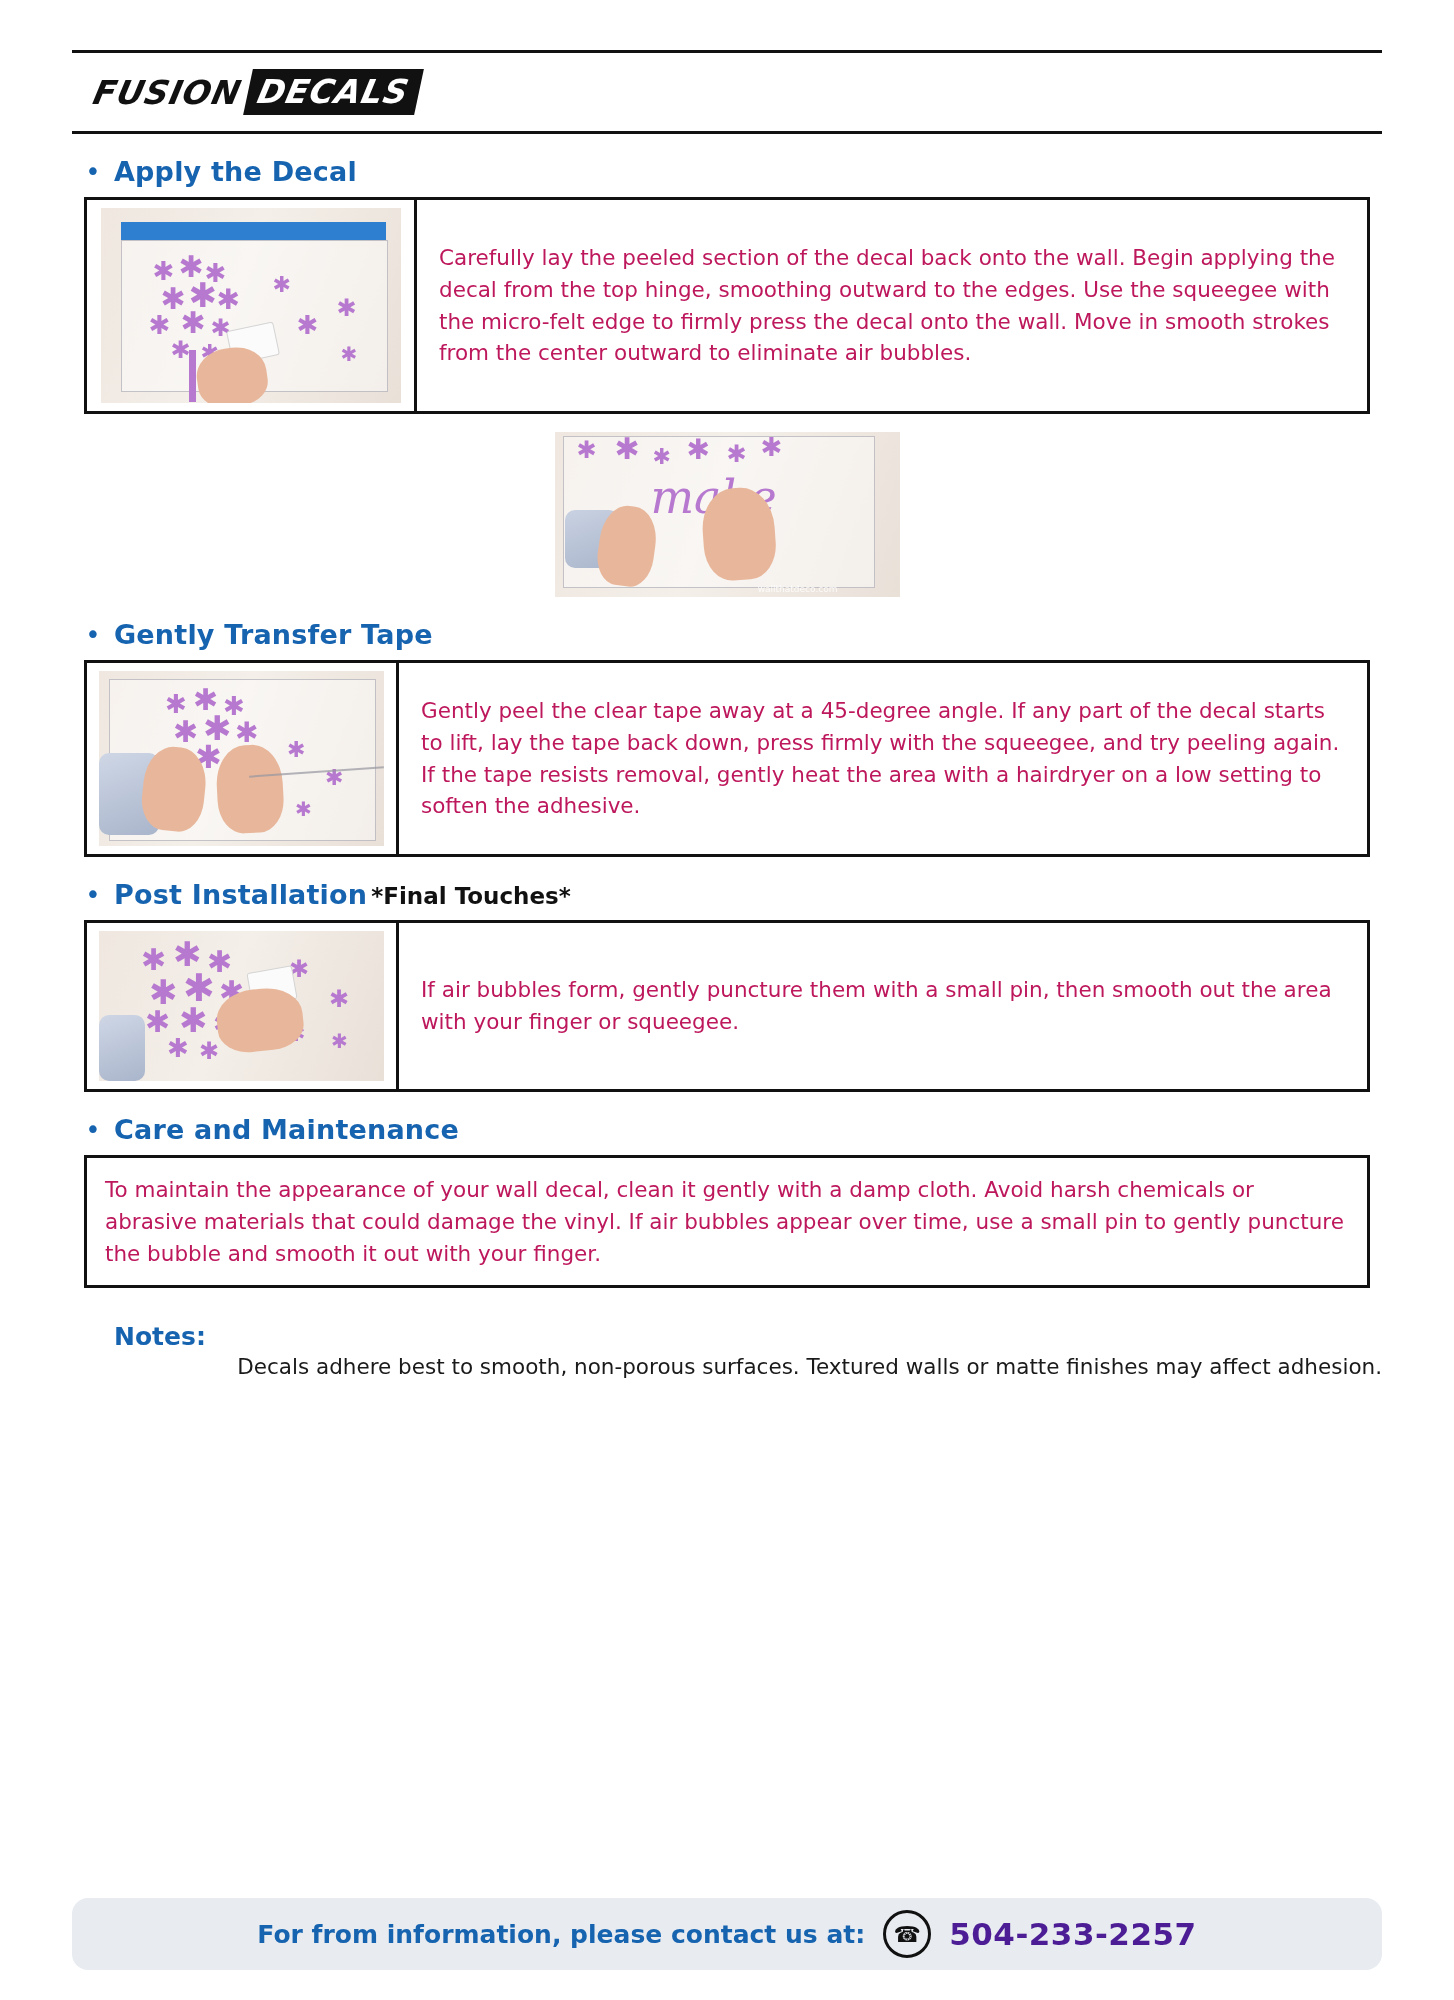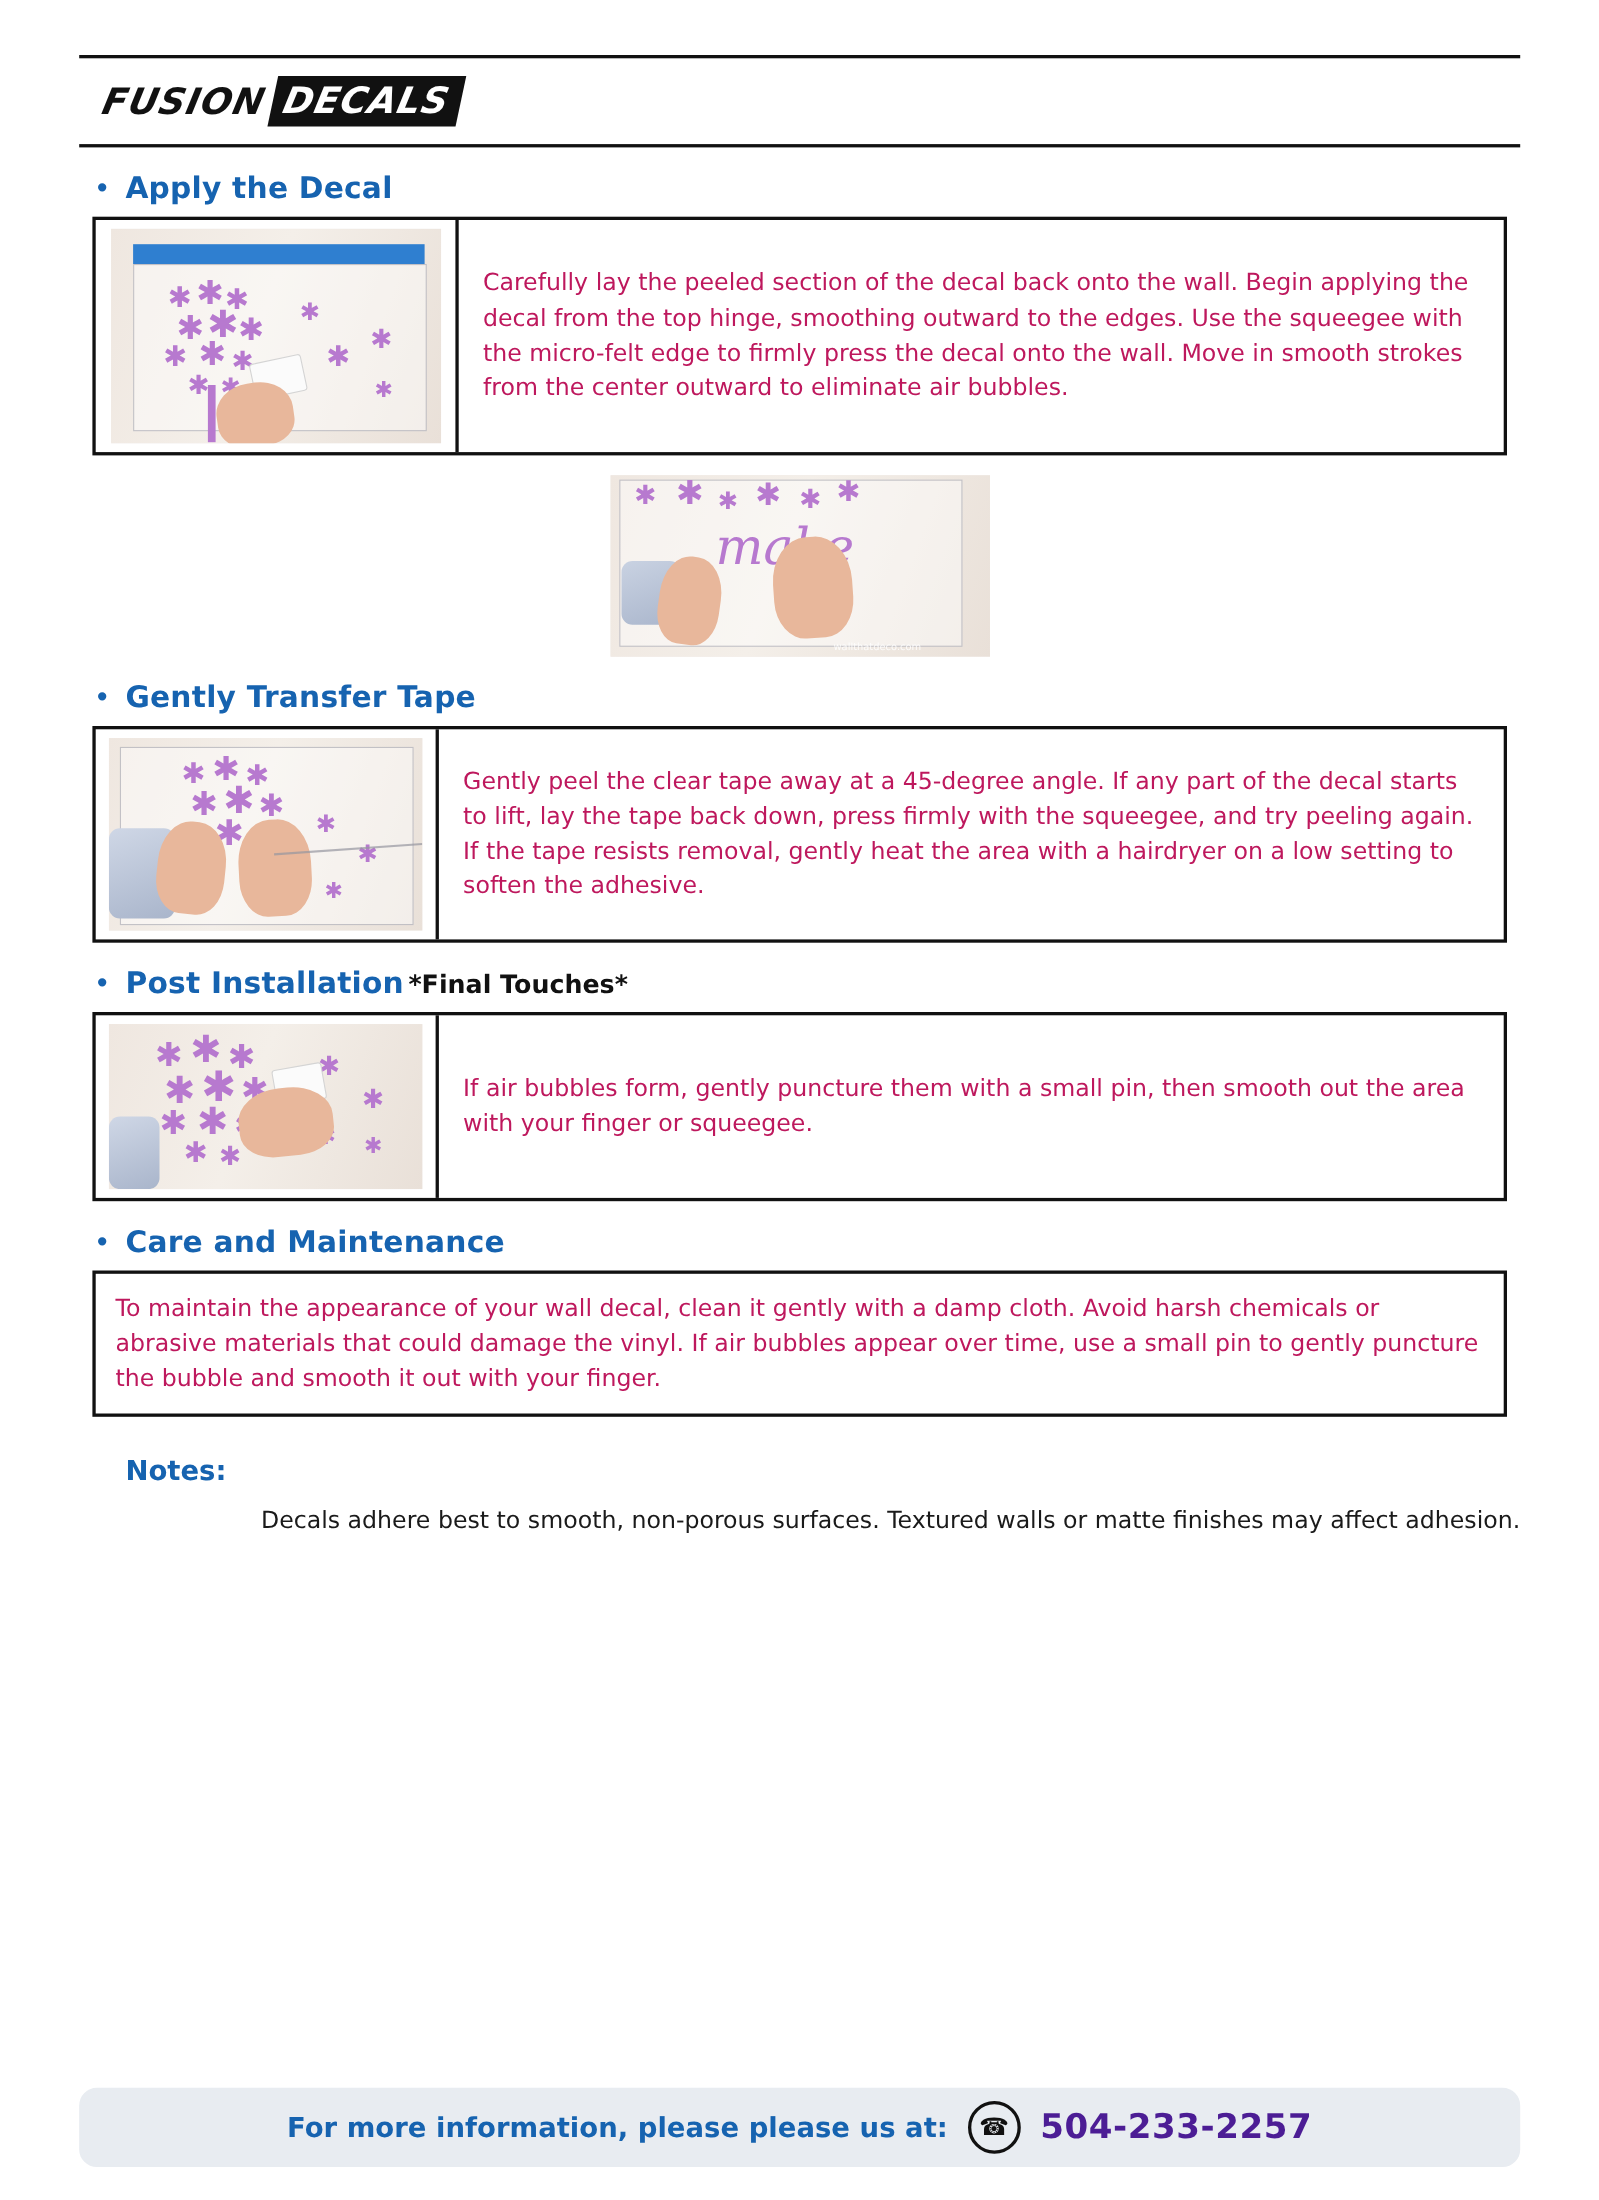--- a/index.html
+++ b/index.html
@@ -199,21 +199,21 @@
 
   
   .notes {
     margin-top: 34px;
     padding-left: 42px;
   }
   .notes-title {
     color: #1663b0;
     font-size: 25px;
     font-weight: bold;
-    margin-bottom: 16px;
+    margin-bottom: 0;
   }
   .notes-text {
     font-size: 21.5px;
     line-height: 1.45;
     color: #1a1a1a;
     text-align: right;
   }
 
   
   .footer {
@@ -409,18 +409,18 @@
   <div class="care-box">
     <div class="body-text">To maintain the appearance of your wall decal, clean it gently with a damp cloth. Avoid harsh chemicals or abrasive materials that could damage the vinyl. If air bubbles appear over time, use a small pin to gently puncture the bubble and smooth it out with your finger.</div>
   </div>
 
   <div class="notes">
     <div class="notes-title">Notes:</div>
     <div class="notes-text">Decals adhere best to smooth, non-porous surfaces. Textured walls or matte finishes may affect adhesion.</div>
   </div>
 
   <div class="footer">
-    <span class="footer-text">For more information, please please us at:</span>
+    <span class="footer-text">For from information, please contact us at:</span>
     <span class="phone-icon">☎</span>
     <span class="footer-phone">504-233-2257</span>
   </div>
 
 </div>
 
 </body></html>

